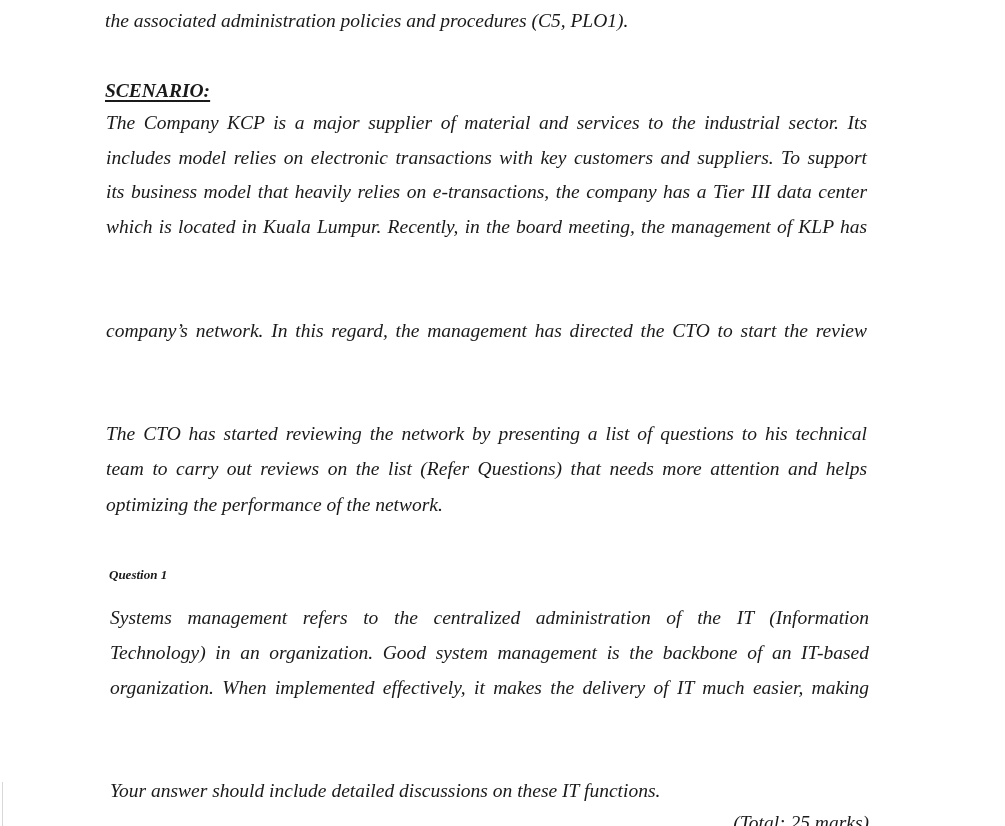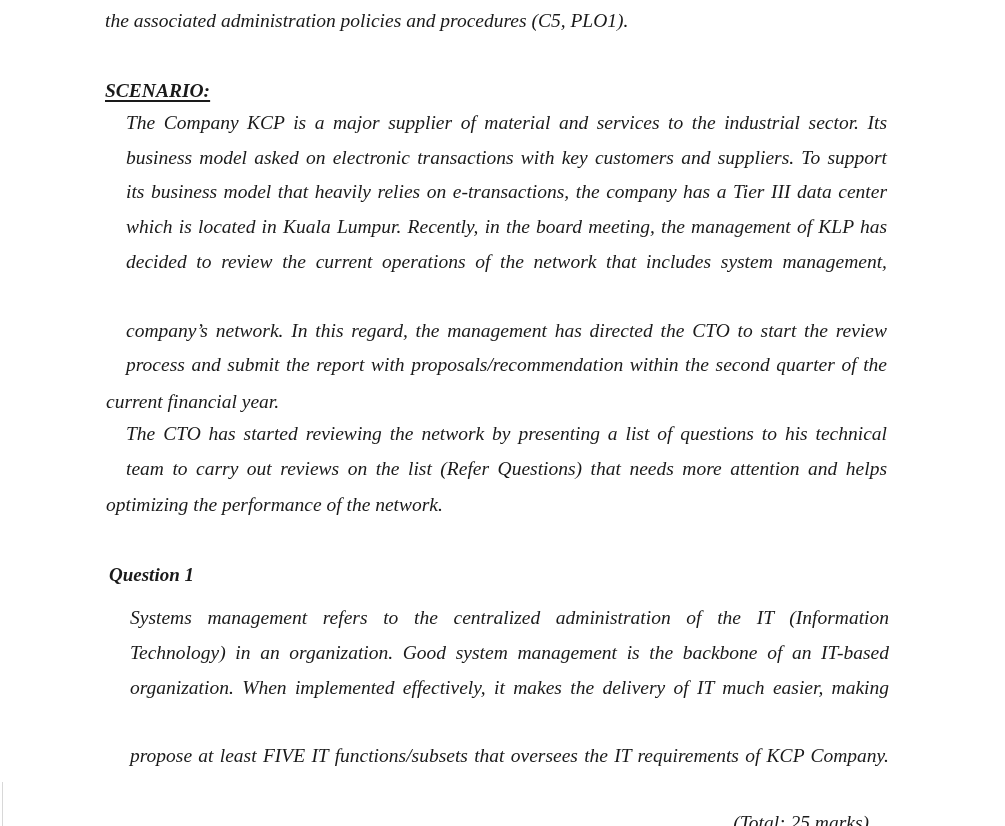--- a/index.html
+++ b/index.html
@@ -34,40 +34,39 @@
     .line {
       position: absolute;
       font-size: 19.5px;
       white-space: nowrap;
       line-height: 24px;
     }
     .just {
       text-align: justify;
       text-align-last: justify;
       white-space: normal;
-      margin-left: 20px;
     }
     .intro-line {
       left: 105px;
       top: 3px;
     }
     .heading-scenario {
       left: 105px;
       top: 73px;
       font-weight: bold;
       text-decoration: underline;
       text-underline-offset: 3px;
       text-decoration-thickness: 1.5px;
     }
     .scenario-line { left: 106px; width: 761px; }
     .q-heading {
       left: 109px;
       top: 557px;
       font-weight: bold;
-      font-size: 19px;
+      font-size: 13px;
     }
     .q-line { left: 110px; width: 759px; }
     .total {
       position: absolute;
       right: 136px;
       top: 805px;
       font-size: 19.5px;
       line-height: 24px;
       white-space: nowrap;
     }
@@ -77,34 +76,31 @@
 
 <div class="edge-mark"></div>
 
 <div class="page">
 
   <div class="line intro-line">the associated administration policies and procedures (C5, PLO1).</div>
 
   <div class="line heading-scenario">SCENARIO:</div>
 
   <div class="line scenario-line just" style="top:105px">The Company KCP is a major supplier of material and services to the industrial sector. Its</div>
-  <div class="line scenario-line just" style="top:140px">business model asked on electronic transactions with key customers and suppliers. To support</div>
+  <div class="line scenario-line just" style="top:140px">includes model relies on electronic transactions with key customers and suppliers. To support</div>
   <div class="line scenario-line just" style="top:174px">its business model that heavily relies on e-transactions, the company has a Tier III data center</div>
   <div class="line scenario-line just" style="top:209px">which is located in Kuala Lumpur. Recently, in the board meeting, the management of KLP has</div>
-  <div class="line scenario-line just" style="top:244px">decided to review the current operations of the network that includes system management,</div>
   <div class="line scenario-line just" style="top:313px">company’s network. In this regard, the management has directed the CTO to start the review</div>
-  <div class="line scenario-line just" style="top:347px">process and submit the report with proposals/recommendation within the second quarter of the</div>
-  <div class="line scenario-line" style="top:384px">current financial year.</div>
 
   <div class="line scenario-line just" style="top:416px">The CTO has started reviewing the network by presenting a list of questions to his technical</div>
   <div class="line scenario-line just" style="top:451px">team to carry out reviews on the list (Refer Questions) that needs more attention and helps</div>
   <div class="line scenario-line" style="top:487px">optimizing the performance of the network.</div>
 
   <div class="line q-heading">Question 1</div>
 
   <div class="line q-line just" style="top:600px">Systems management refers to the centralized administration of the IT (Information</div>
   <div class="line q-line just" style="top:635px">Technology) in an organization. Good system management is the backbone of an IT-based</div>
   <div class="line q-line just" style="top:670px">organization. When implemented effectively, it makes the delivery of IT much easier, making</div>
-  <div class="line q-line just" style="top:738px">propose at least FIVE IT functions/subsets that oversees the IT requirements of KCP Company.</div>
+  <div class="line q-line" style="top:773px">Your answer should include detailed discussions on these IT functions.</div>
 
   <div class="total">(Total: 25 marks)</div>
 
 </div>
 
 </body></html>

